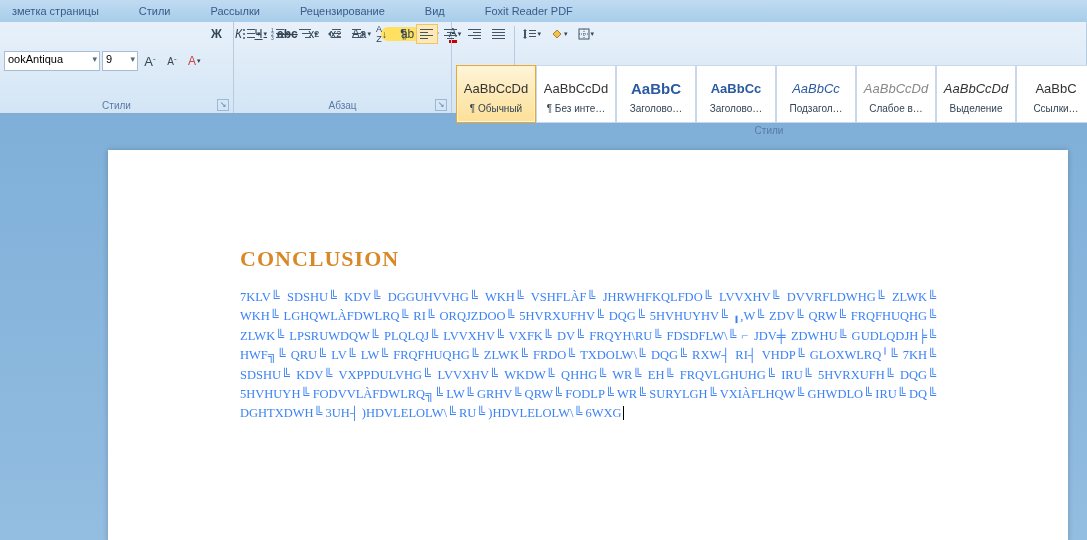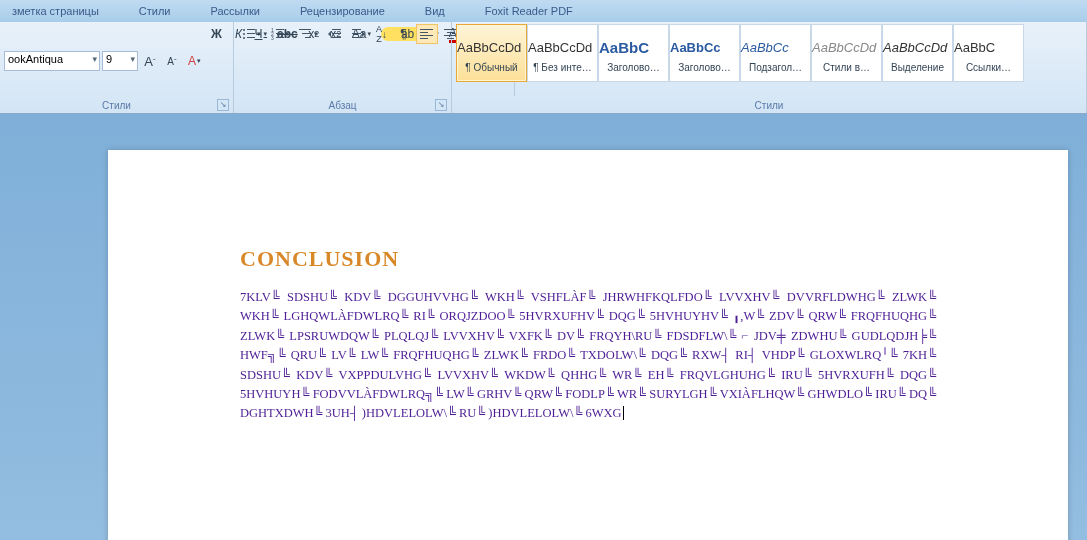--- a/index.html
+++ b/index.html
@@ -22,29 +22,29 @@
     .btn { border: 1px solid transparent; padding: 1px 3px; height: 20px; min-width: 20px; display: inline-flex; align-items: center; justify-content: center; color: #345; background: transparent; cursor: pointer; font-size: 12px; }
     .btn.split::after { content: "▾"; font-size: 7px; margin-left: 1px; }
     .font-row2 { display: flex; gap: 2px; }
     
     .highlight-btn { background: #fde9b8; border-color: #f0c365; }
     
     .para-row { display: flex; gap: 2px; }
     .sep { width: 1px; background: #b8cce0; margin: 2px 2px; }
     
     .styles-gallery { display: flex; gap: 0; }
-    .style-item { width: 71px; height: 58px; border: 1px solid #c8d8e8; background: #fff; display: flex; flex-direction: column; justify-content: center; cursor: pointer; }
+    .style-item { width: 80px; height: 58px; border: 1px solid #c8d8e8; background: #fff; display: flex; flex-direction: column; align-items: center; justify-content: center; cursor: pointer; margin-top: 41px; }
     .style-item.selected { border: 1px solid #e8a838; background: linear-gradient(#fef4d8, #fde098); box-shadow: inset 0 0 0 1px #fff3d0; }
     .style-preview { font-size: 13px; height: 28px; display: flex; align-items: center; color: #333; }
     .style-name { font-size: 10px; color: #345; text-align: center; white-space: nowrap; overflow: hidden; text-overflow: ellipsis; width: 100%; padding: 0 2px; }
     
     .workspace { background: linear-gradient(#7fafd8, #96bfe2); height: 486px; padding-top: 36px; padding-left: 108px; }
     .page { background: #fff; width: 960px; height: 400px; box-shadow: 0 0 6px rgba(0,0,0,0.2); padding: 96px 132px 0 132px; }
     .doc-heading { font-family: Georgia, serif; font-size: 22px; font-weight: bold; color: #d88828; letter-spacing: 1px; margin-bottom: 16px; }
-    .doc-para { font-family: "Book Antiqua", Georgia, serif; font-size: 12.5px; color: #4c1d95; line-height: 1.55; text-align: justify; white-space: pre-wrap; }
+    .doc-para { font-family: "Book Antiqua", Georgia, serif; font-size: 12.5px; color: #3b82f6; line-height: 1.55; text-align: justify; white-space: pre-wrap; }
     .cursor { display: inline-block; width: 1px; height: 14px; background: #000; vertical-align: text-bottom; margin-left: 1px; }
     
     .bold { font-weight: bold; }
     .italic { font-style: italic; }
     .underline { text-decoration: underline; }
     .strike { text-decoration: line-through; font-weight: bold; }
     .sub { font-size: 9px; vertical-align: sub; }
     .sup { font-size: 9px; vertical-align: super; }
     .abc-yellow { background: #ffe060; padding: 0 20px; border-radius: 7px; }
   </style>
@@ -234,21 +234,21 @@
           <div class="style-item">
             <div class="style-preview" style="color: rgb(42, 90, 160); font-weight: bold; font-size: 13px;">AaBbCc</div>
             <div class="style-name">Заголово…</div>
           </div>
           <div class="style-item">
             <div class="style-preview" style="color: rgb(42, 90, 160); font-style: italic; font-size: 13px;">AaBbCc</div>
             <div class="style-name">Подзагол…</div>
           </div>
           <div class="style-item">
             <div class="style-preview" style="color: rgb(136, 136, 136); font-style: italic;">AaBbCcDd</div>
-            <div class="style-name">Стили в…</div>
+            <div class="style-name">Слабое в…</div>
           </div>
           <div class="style-item">
             <div class="style-preview" style="font-style: italic;">AaBbCcDd</div>
             <div class="style-name">Выделение</div>
           </div>
           <div class="style-item">
             <div class="style-preview">AaBbC</div>
             <div class="style-name">Ссылки…</div>
           </div>
         </div>

